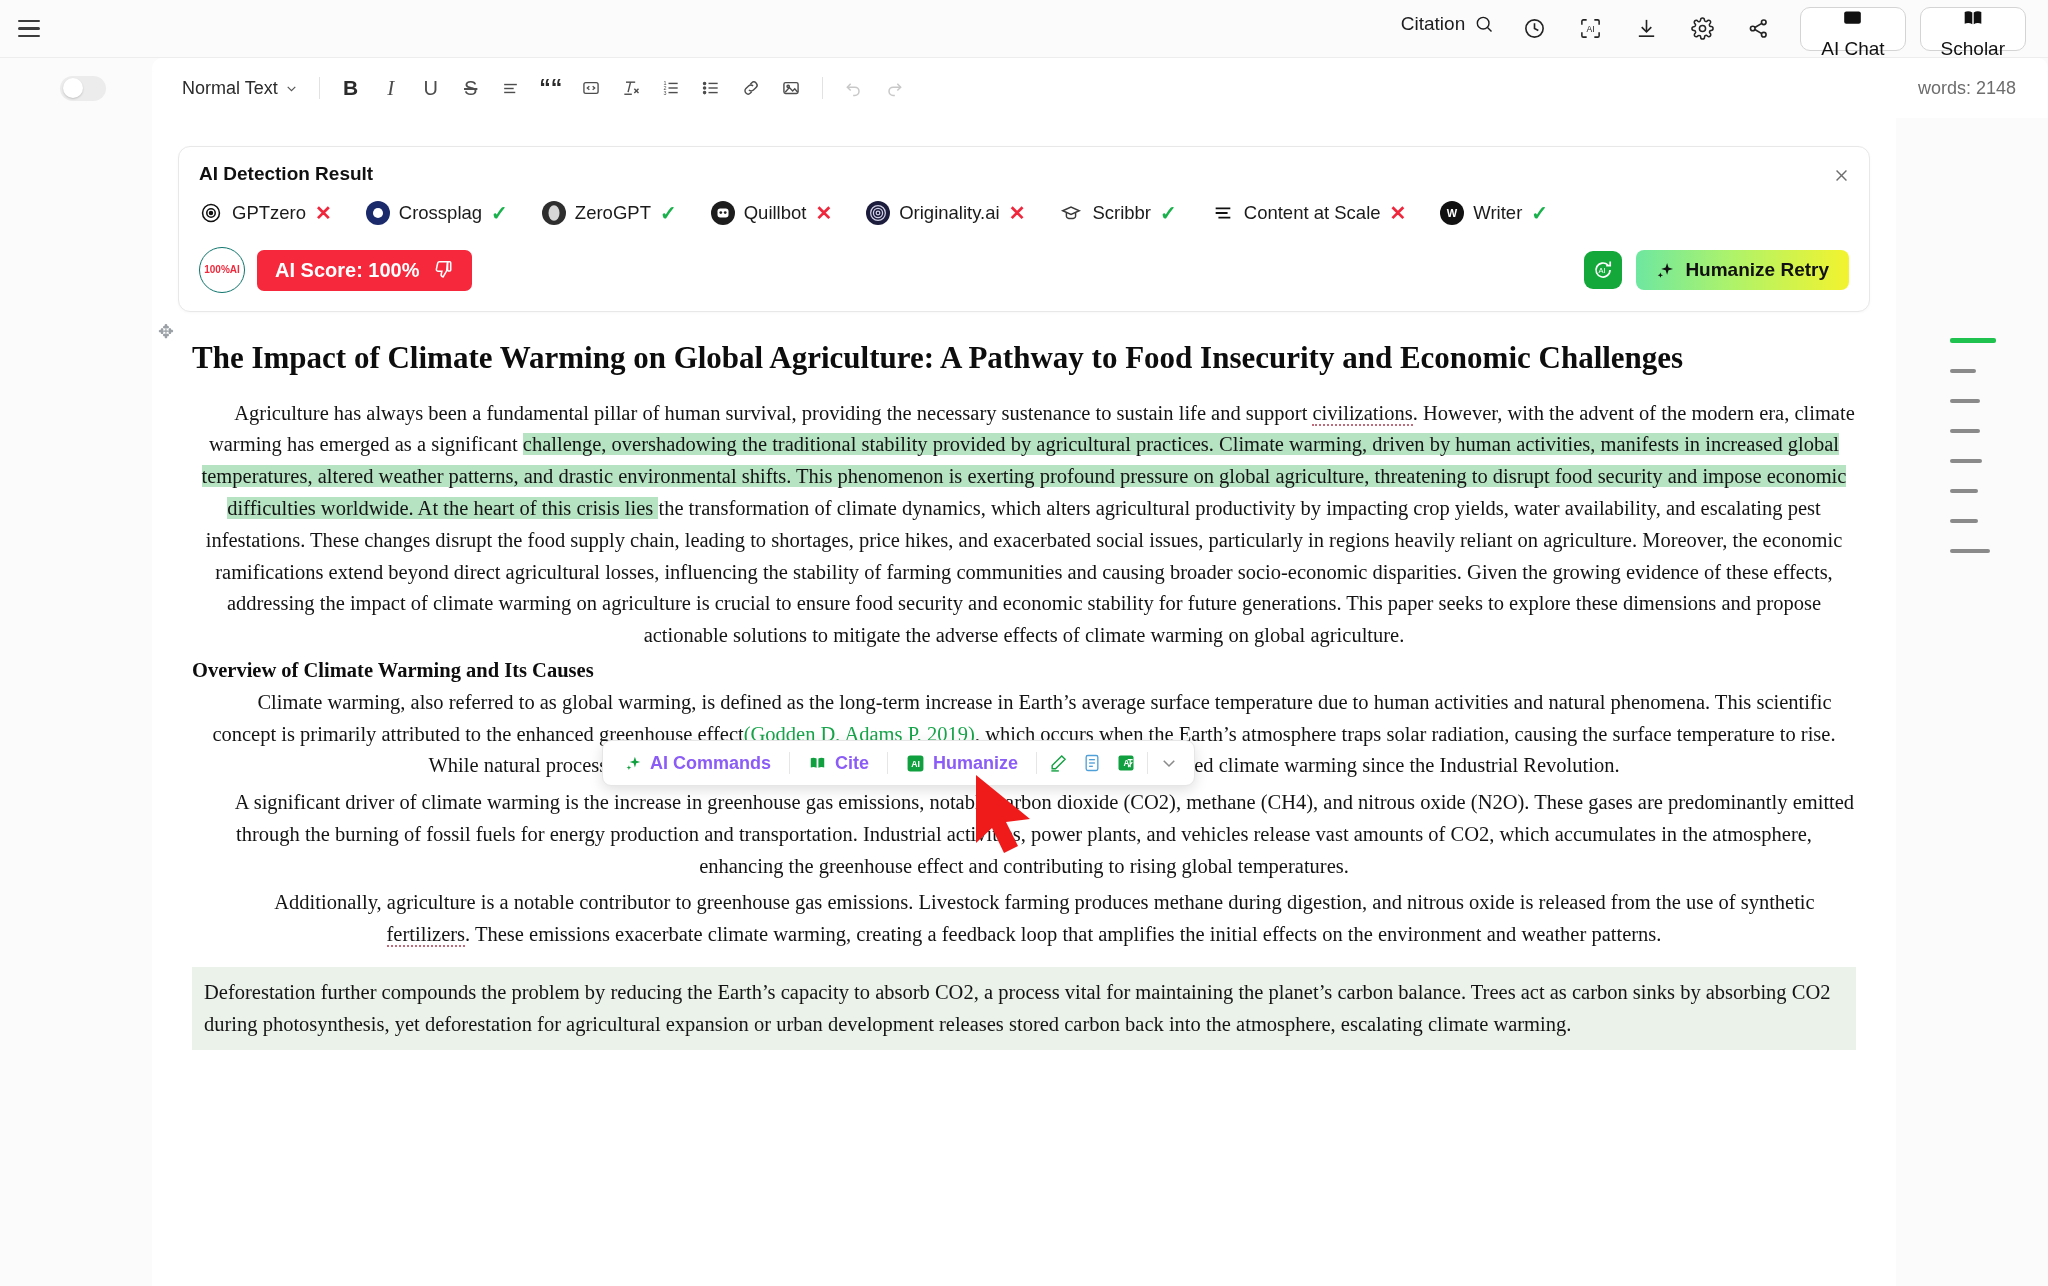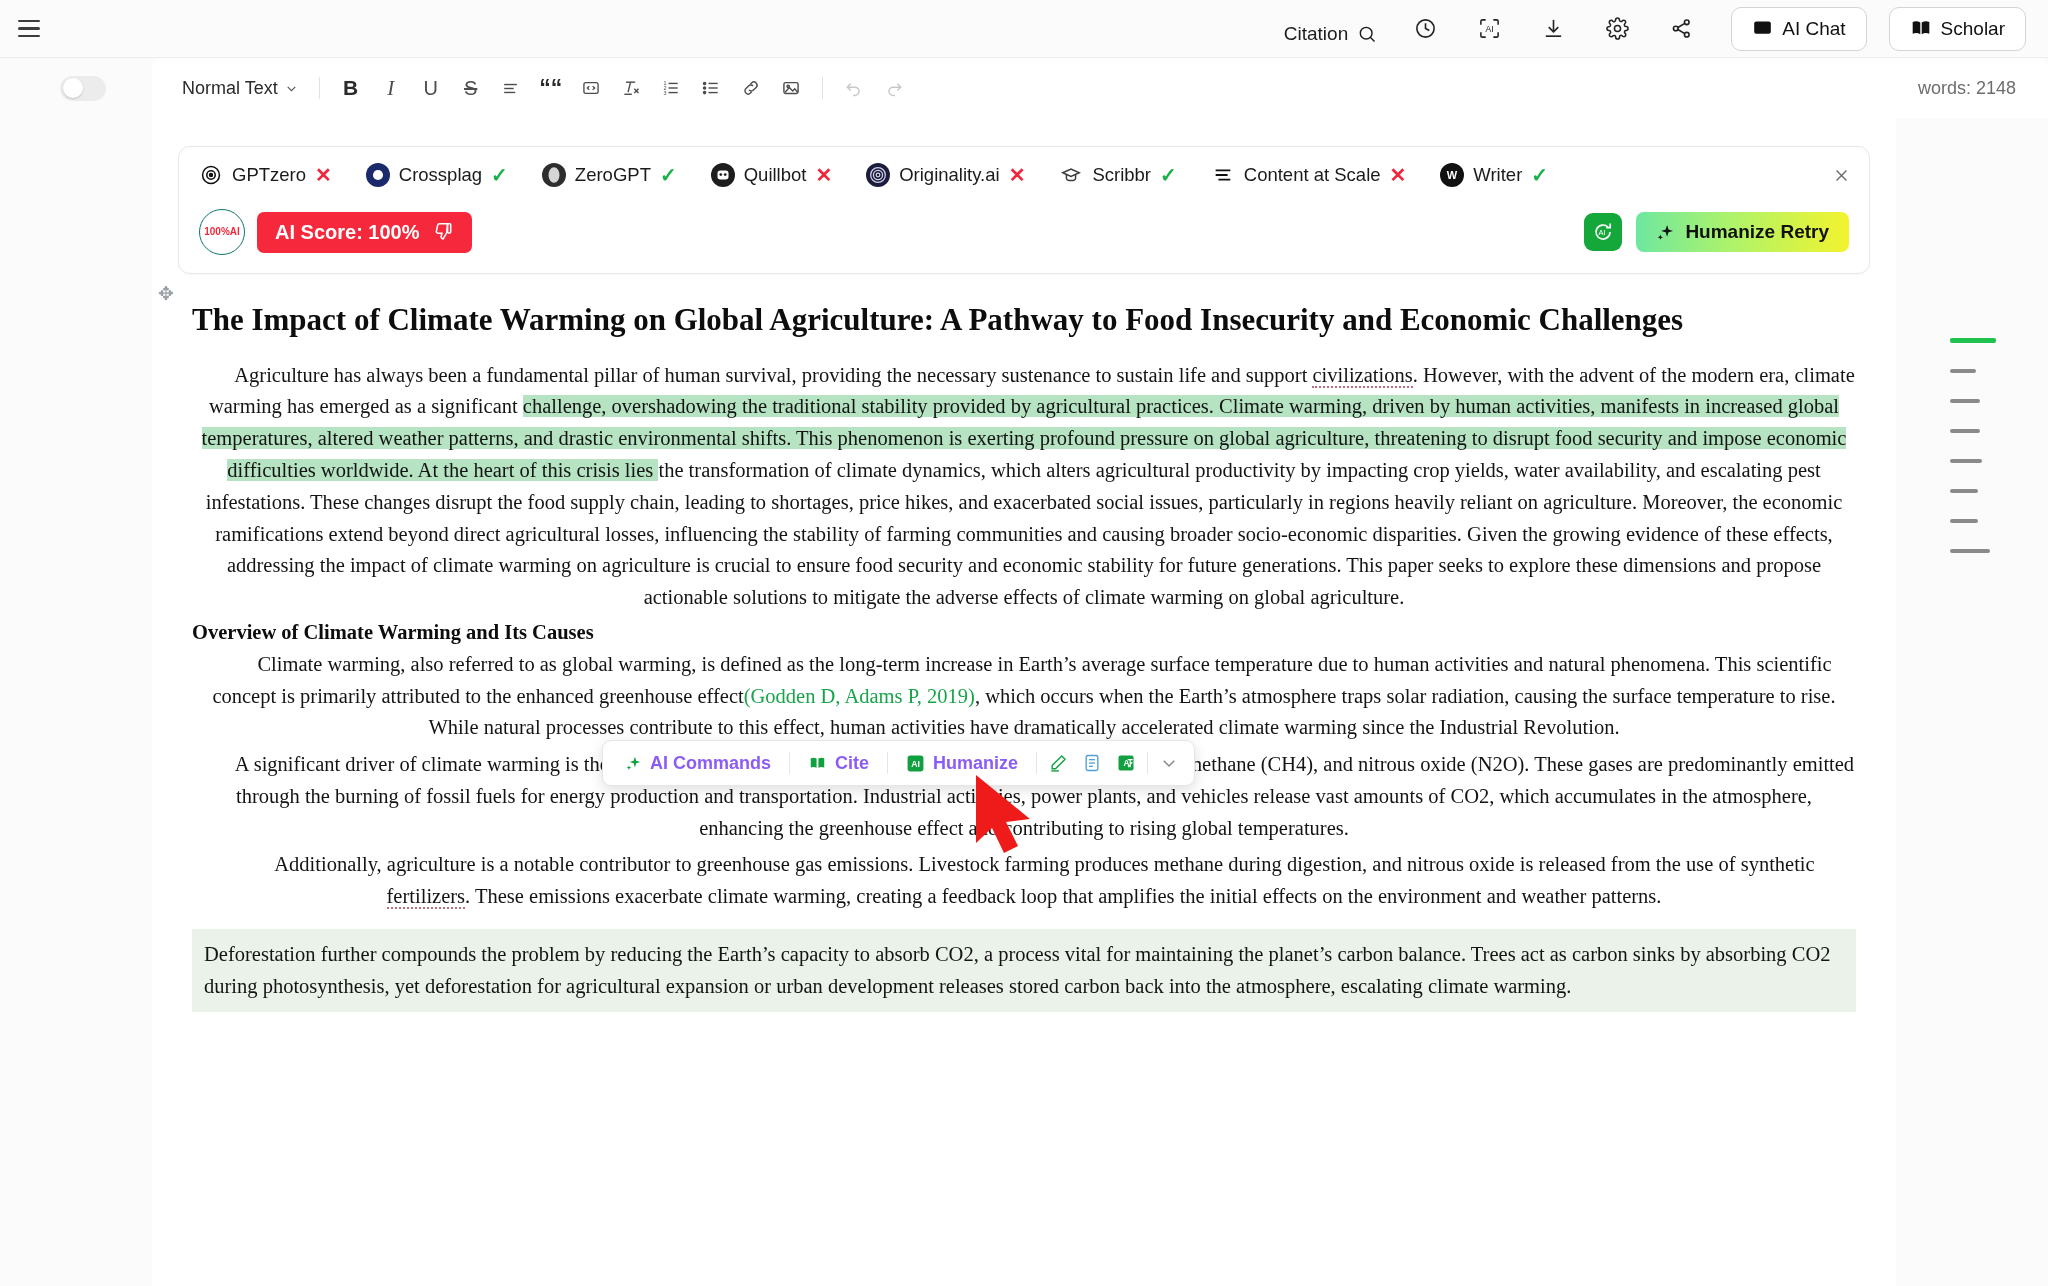--- a/index.html
+++ b/index.html
@@ -19,28 +19,28 @@
     position: relative;
   }
   .hamburger { width: 34px; height: 34px; display: flex; flex-direction: column;
     justify-content: center; gap: 5px; padding: 0 4px; cursor: pointer; }
   .hamburger i { display: block; height: 2.5px; background: #3c3c3c; border-radius: 2px; }
   .hamburger i:nth-child(1) { width: 22px; }
   .hamburger i:nth-child(2) { width: 22px; }
   .hamburger i:nth-child(3) { width: 22px; }
   .hamburger .dot { width: 4px; }
   .doc-title { margin-left: 20px; font-size: 20px; color: #1d1d1f; letter-spacing: .1px; white-space: nowrap; }
-  .appbar-right { margin-left: auto; display: flex; align-items: flex-end; gap: 8px; }
+  .appbar-right { margin-left: auto; display: flex; align-items: flex-start; gap: 0; }
   .citation-btn { display: flex; align-items: center; gap: 9px; font-size: 19px;
      color: #1d1d1f; padding: 6px 12px; cursor: pointer; }
   .icon-btn { width: 56px; height: 44px; display: flex; align-items: center;
      justify-content: center; cursor: pointer; color: #232323; }
   .pill-btn { display: flex; align-items: center; gap: 9px; height: 44px;
      padding: 0 20px; border: 1px solid #d4d4d4; border-radius: 10px;
-     font-size: 19px; color: #111; background: #fff; cursor: pointer; margin-left: 14px; }
+     font-size: 19px; color: #111; background: #fff; cursor: pointer; margin-left: 14px; flex-direction: column; }
   svg { display: block; }
 
   
   .toolbar-row { height: 60px; display: flex; align-items: center; background: #fbfbfb;
      padding-left: 60px; position: relative; }
   .toggle { width: 46px; height: 25px; border-radius: 14px; background: #ececec;
      position: relative; cursor: pointer; flex: none; }
   .toggle::after { content:""; position:absolute; top: 2.5px; left: 3px; width: 20px; height: 20px;
      border-radius: 50%; background: #fff; box-shadow: 0 1px 2px rgba(0,0,0,.18); }
   .toolbar {
@@ -303,20 +303,21 @@
       </svg>
     </div>
     <div class="words">words: 2148</div>
   </div>
 </div>
 
 <div class="page-wrap">
   <div class="page">
 
     <div class="ai-card">
+      <div class="ai-card-title">AI Detection Result</div>
       <div class="ai-close">
         <svg width="17" height="17" viewBox="0 0 24 24" stroke="#6d6d6d" stroke-width="2" fill="none">
           <line x1="5" y1="5" x2="19" y2="19"></line>
             <line x1="19" y1="5" x2="5" y2="19"></line>
         </svg>
       </div>
 
       <div class="detectors">
         <div class="detector">
           <span class="dicon">

